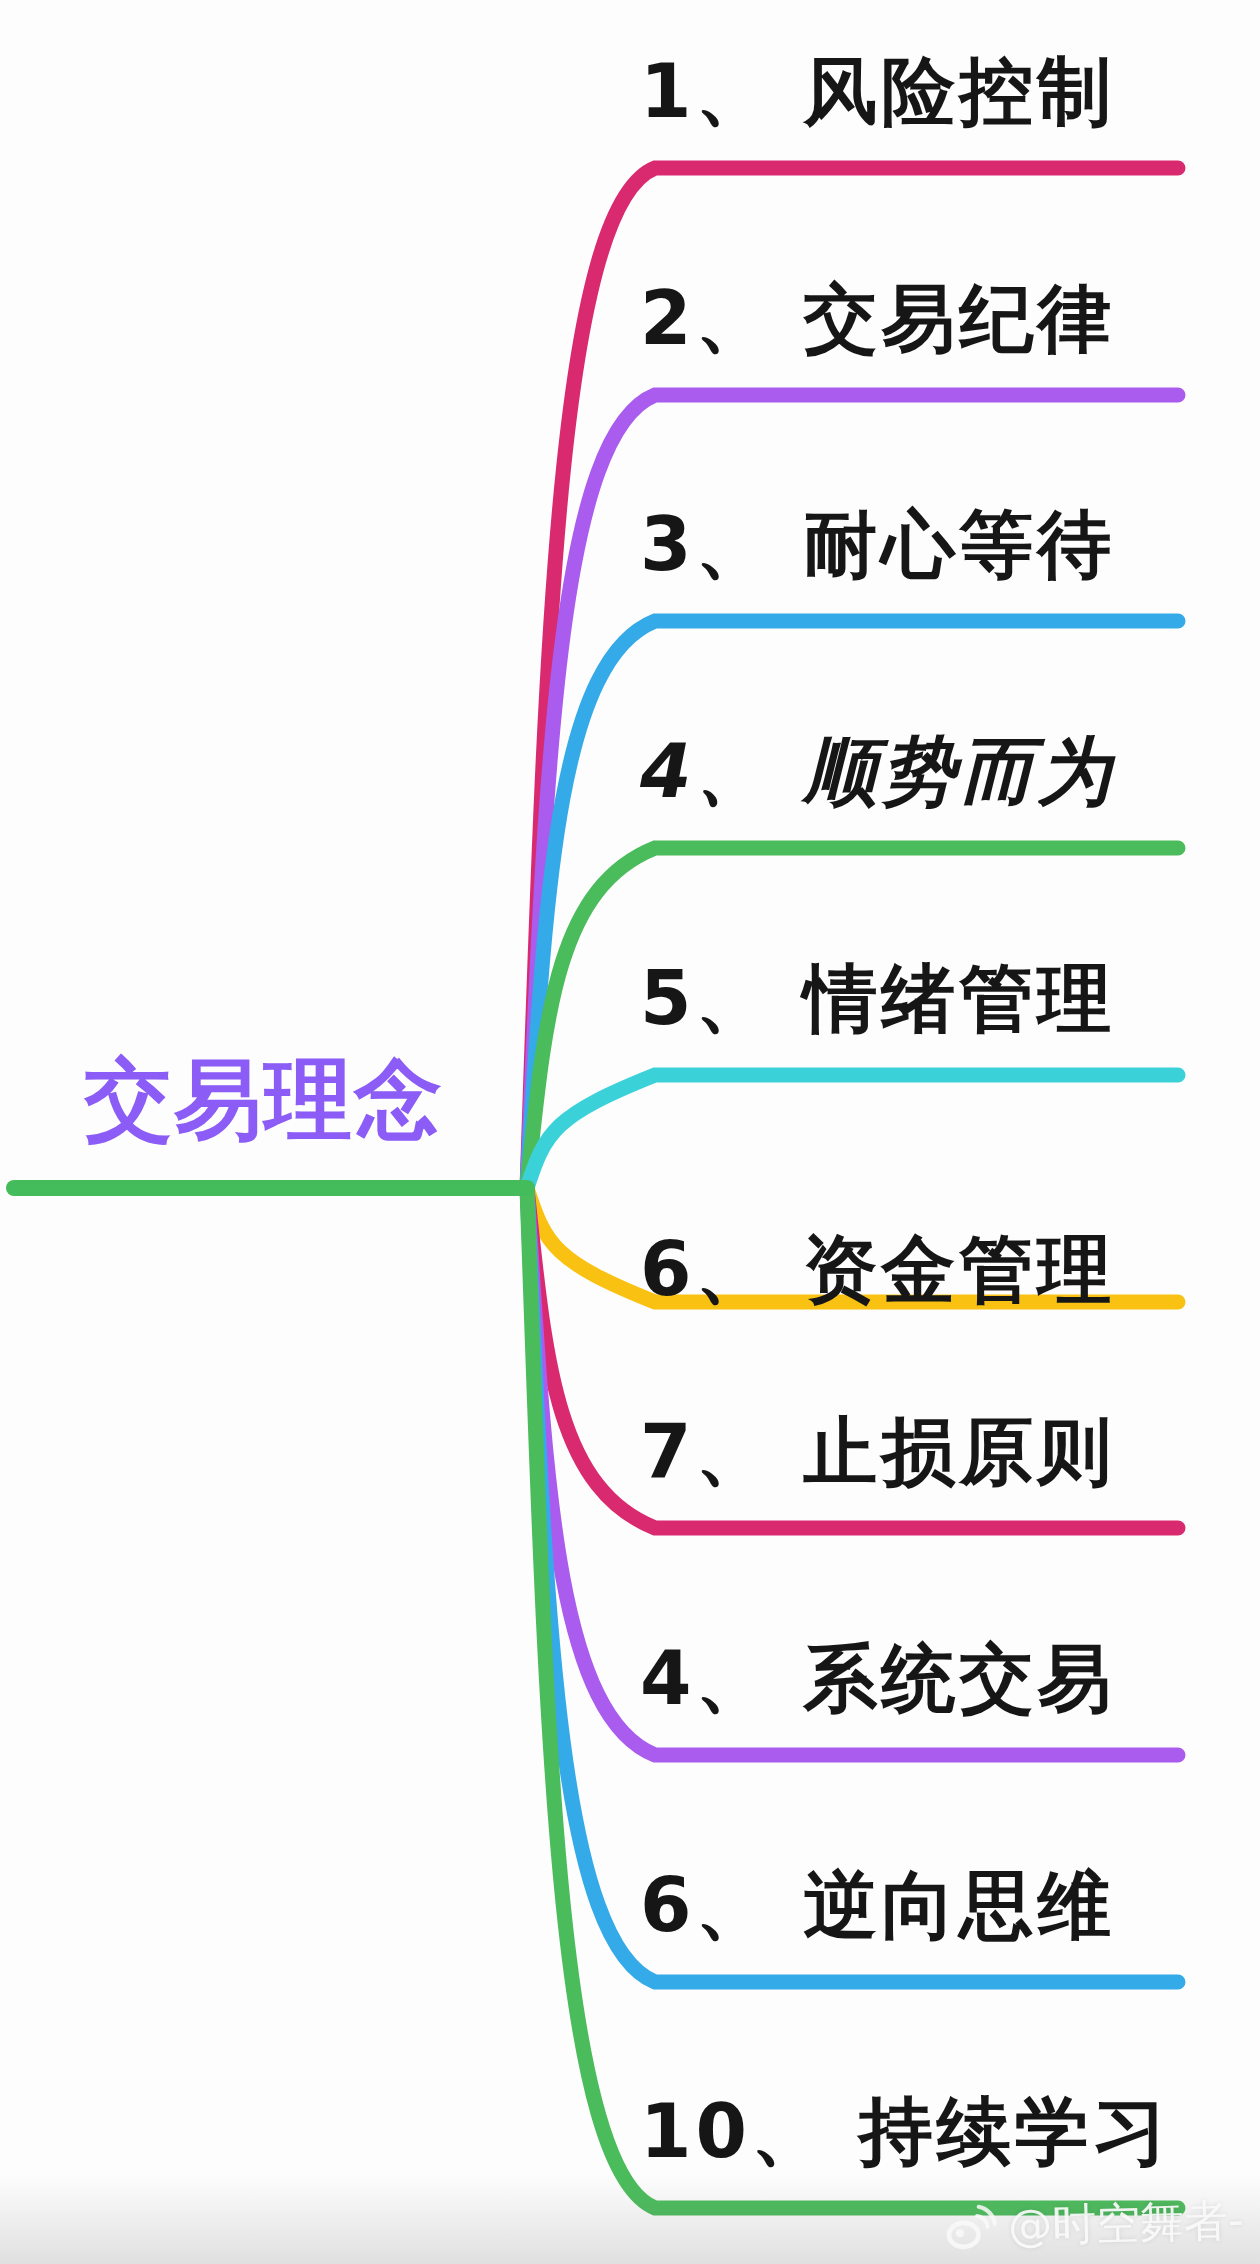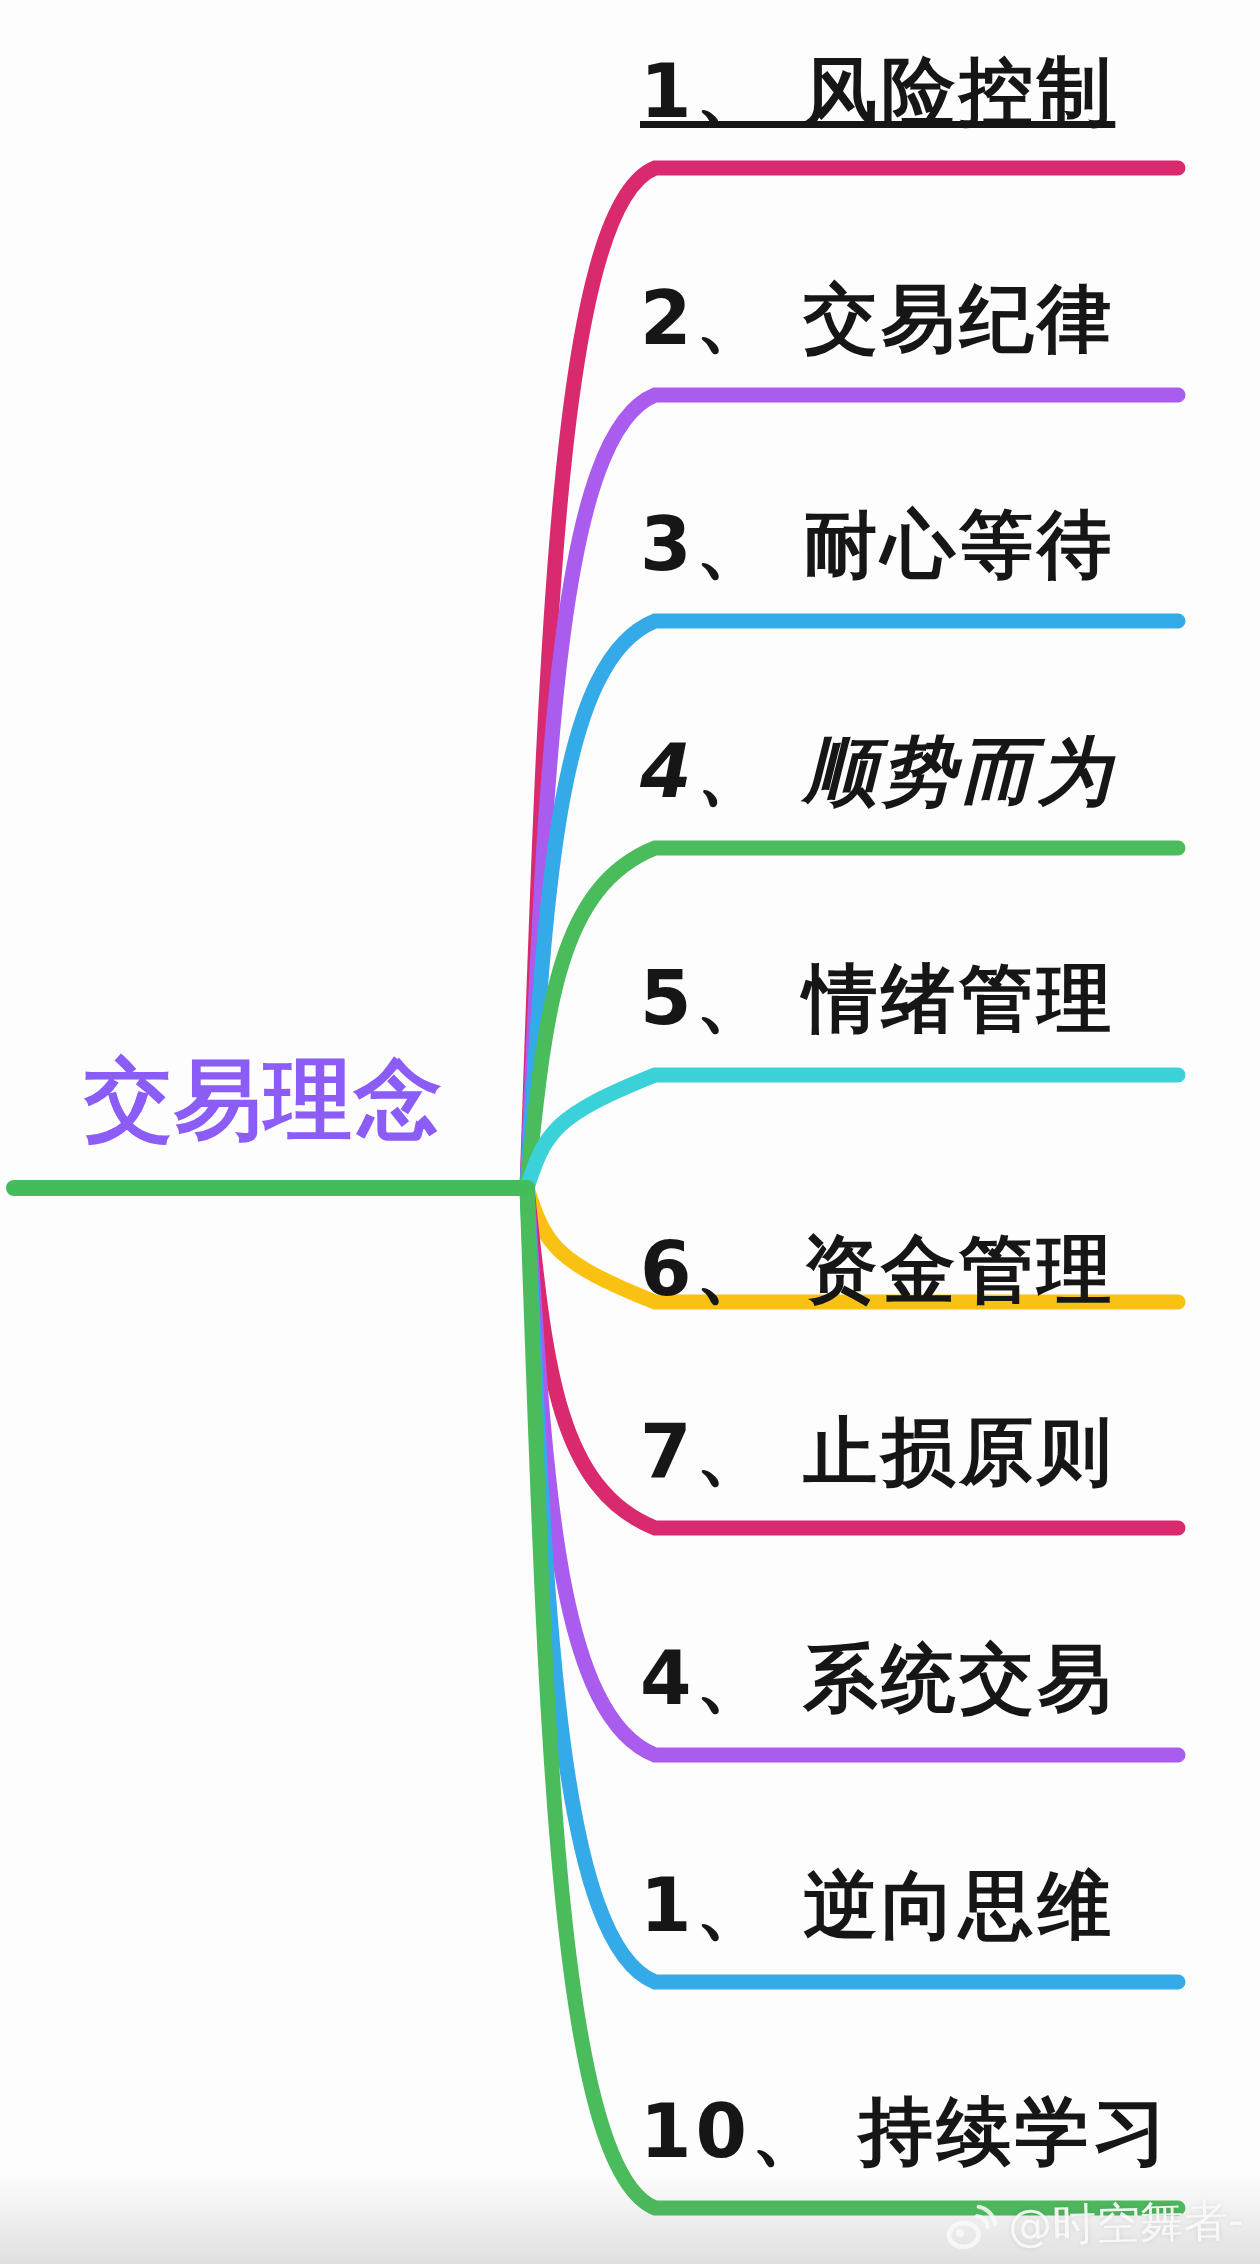--- a/index.html
+++ b/index.html
@@ -64,29 +64,29 @@
       <path d="M 527 1188 C 545 1358 555 1488 655 1528 L 1178 1528" fill="none" stroke="#d92a70" stroke-width="15" stroke-linecap="round"></path>
       <path d="M 527 1188 C 545 1471.5 555 1715 655 1755 L 1178 1755" fill="none" stroke="#a95cee" stroke-width="15" stroke-linecap="round"></path>
       <path d="M 527 1188 C 545 1585 555 1942 655 1982 L 1178 1982" fill="none" stroke="#35aae8" stroke-width="15" stroke-linecap="round"></path>
       <path d="M 527 1188 C 545 1698 555 2168 655 2208 L 1178 2208" fill="none" stroke="#4abc5b" stroke-width="15" stroke-linecap="round"></path>
       <path d="M 14 1188 L 527 1188" fill="none" stroke="#44bc5b" stroke-width="16" stroke-linecap="round"></path>
     </svg>
 
   <div class="root-label">交易理念</div>
 
   <div id="labels">
-      <div class="branch-label" style="bottom: 2136px; text-decoration: underline;">1、 风险控制</div>
+      <div class="branch-label" style="bottom: 2136px;">1、 风险控制</div>
       <div class="branch-label" style="bottom: 1909px;">2、 交易纪律</div>
       <div class="branch-label" style="bottom: 1683px;">3、 耐心等待</div>
       <div class="branch-label" style="bottom: 1456px; font-style: italic;">4、 顺势而为</div>
       <div class="branch-label" style="bottom: 1229px;">5、 情绪管理</div>
       <div class="branch-label" style="bottom: 958px;">6、 资金管理</div>
       <div class="branch-label" style="bottom: 776px;">7、 止损原则</div>
       <div class="branch-label" style="bottom: 549px;">4、 系统交易</div>
-      <div class="branch-label" style="bottom: 322px;">1、 逆向思维</div>
+      <div class="branch-label" style="bottom: 322px;">6、 逆向思维</div>
       <div class="branch-label" style="bottom: 96px;">10、 持续学习</div>
     </div>
 
   <div class="bottom-fade"></div>
 
   <div class="watermark">
     <span>
       <svg width="56" height="48" viewBox="0 0 60 52">
         <g fill="none" stroke="rgba(250,250,250,0.92)" stroke-linecap="round">
           <ellipse cx="23" cy="33" rx="16" ry="13" stroke-width="5"></ellipse>

